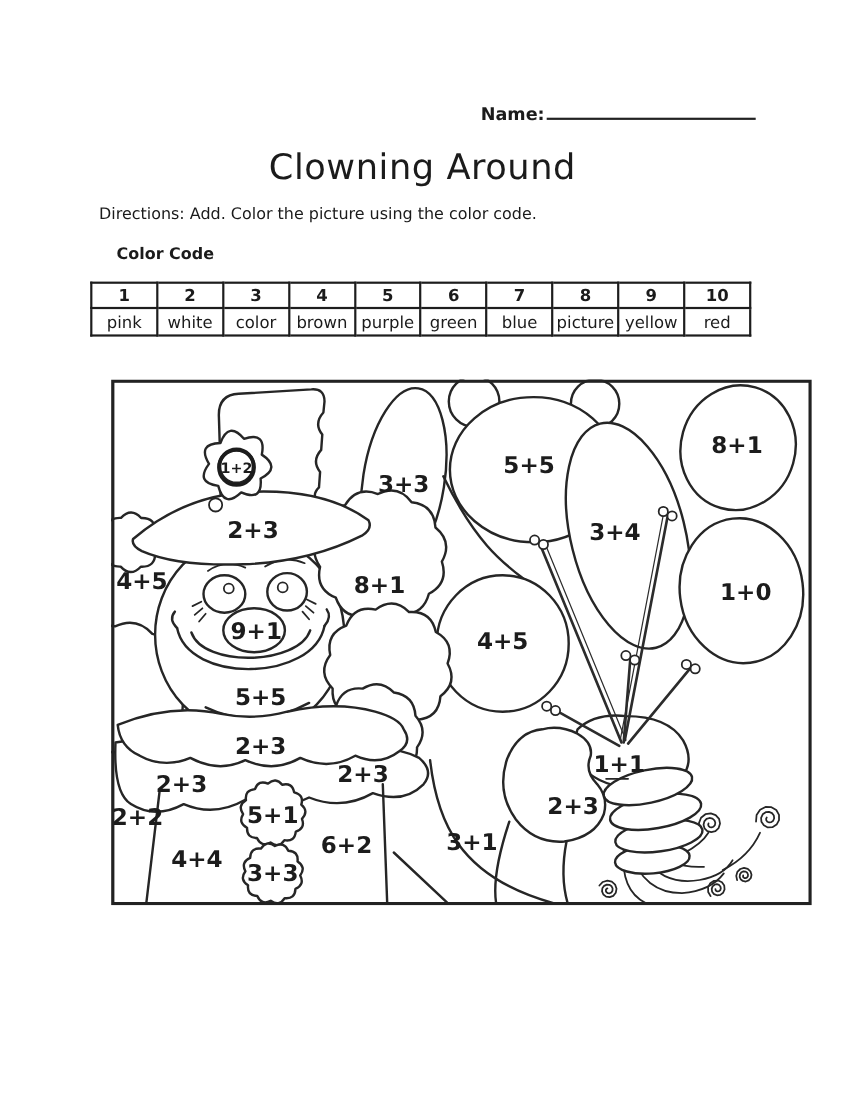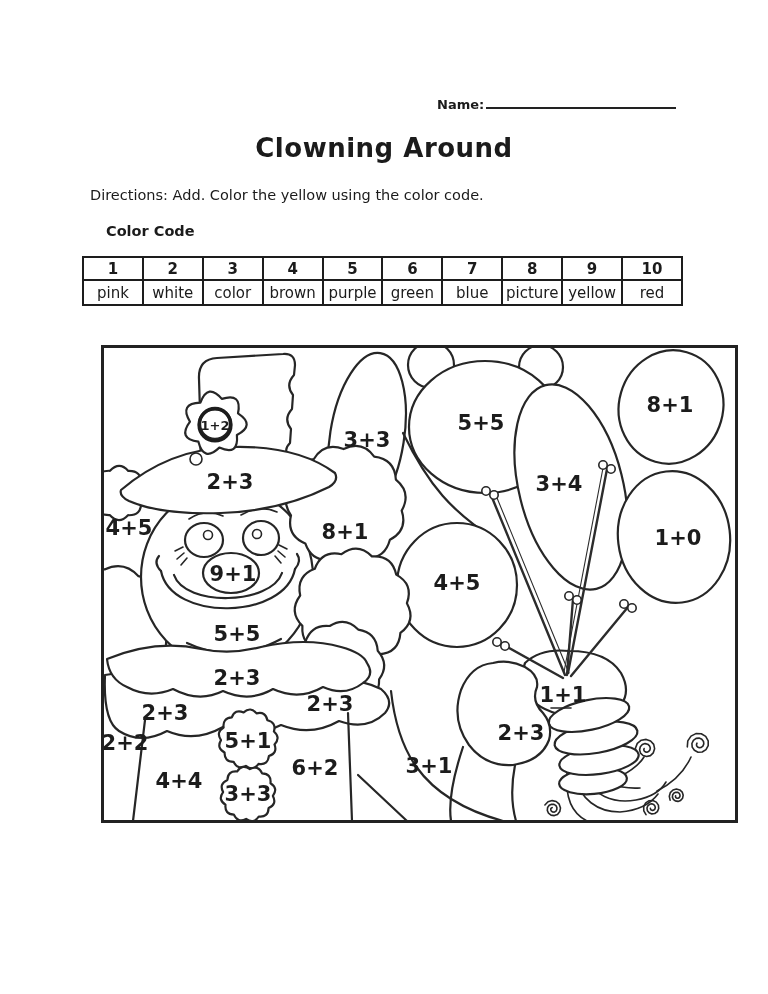--- a/index.html
+++ b/index.html
@@ -1,21 +1,21 @@
 <!DOCTYPE html>
 <html><head>
 <meta charset="utf-8">
 <style>
   html,body{margin:0;padding:0}
   body{width:768px;height:994px;background:#ffffff;position:relative;
        font-family:"DejaVu Sans",sans-serif;color:#1b1b1b;overflow:hidden}
   .abs{position:absolute}
-  #name-row{left:437px;top:92px;font-size:13px;font-weight:600;white-space:nowrap}
+  #name-row{left:437px;top:92px;font-size:16px;font-weight:600;white-space:nowrap}
   .name-line{display:inline-block;width:190px;height:15px;border-bottom:2px solid #222;margin-left:2px;vertical-align:baseline}
-  #page-title{left:384px;top:133px;transform:translateX(-50%);font-size:26px;font-weight:700;letter-spacing:.5px;white-space:nowrap}
+  #page-title{left:384px;top:133px;transform:translateX(-50%);font-size:32px;font-weight:400;letter-spacing:.5px;white-space:nowrap}
   #directions{left:90px;top:187px;font-size:14.5px;white-space:nowrap}
   #directions .dirlbl{font-weight:400}
   #color-code-heading{left:106px;top:223px;font-size:14.5px;font-weight:700}
   #code-table{left:82px;top:256px;width:601px;border-collapse:collapse;table-layout:fixed}
   #code-table td{border:2px solid #1d1d1d;text-align:center;font-size:15px;padding:0;height:21px}
   #code-table tr.rownum td{font-weight:700}
   #code-table tr.rowcol td{font-weight:400;height:23px}
   #pic{left:101px;top:345px}
   .ln{fill:#ffffff;stroke:#262626;stroke-width:2.2;stroke-linecap:round;stroke-linejoin:round}
   .op{fill:none;stroke:#262626;stroke-width:2.2;stroke-linecap:round;stroke-linejoin:round}
@@ -29,21 +29,21 @@
 <body>
 
 <div class="abs" id="name-row">
   <span>Name:</span><span class="name-line"></span>
 </div>
 
 <div class="abs" id="page-title">Clowning Around</div>
 
 <div class="abs" id="directions">
   <span class="dirlbl">Directions:</span>
-  <span>Add. Color the yellow using the color code.</span>
+  <span>Add. Color the picture using the color code.</span>
 </div>
 
 <div class="abs" id="color-code-heading">Color Code</div>
 
 <table class="abs" id="code-table">
   <tbody id="code-tbody">
       <tr class="rownum">
         <td>1</td>
         <td>2</td>
         <td>3</td>

